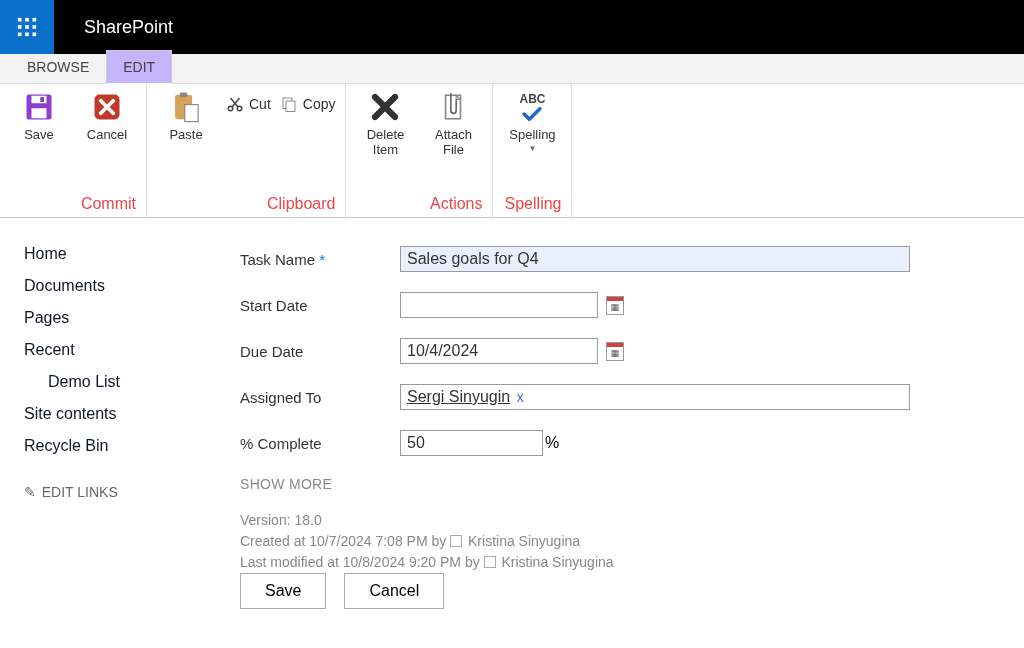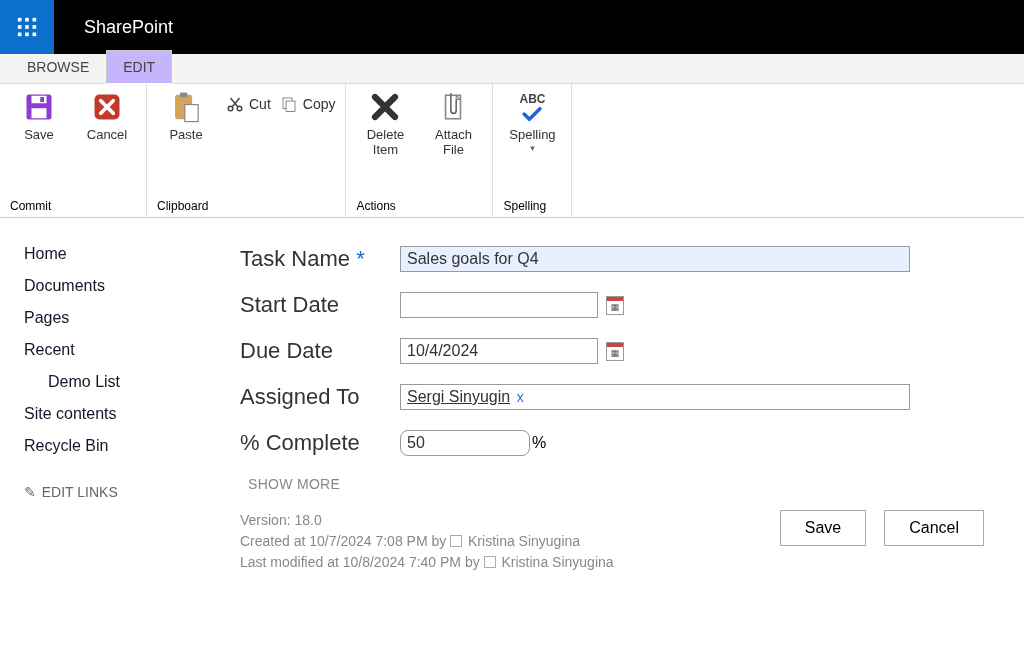--- a/index.html
+++ b/index.html
@@ -13,53 +13,53 @@
 
   
   .tabstrip { height: 30px; border-bottom: 1px solid #ddd; display: flex; align-items: flex-end; background: #f3f3f3; }
   .tab { padding: 8px 16px; font-size: 14px; color: #444; cursor: pointer; border: 1px solid transparent; position: relative; top:1px; }
   .tab.active { background: #c4b5fd; border: 1px solid #ccc; border-bottom: 1px solid #fff; }
   .tab:first-child { margin-left: 10px; }
 
   
   .ribbon { display: flex; border-bottom: 1px solid #ccc; height: 134px; }
   .rgroup { border-right: 1px solid #ddd; display: flex; flex-direction: column; justify-content: space-between; padding: 6px 10px 2px 10px; }
-  .rgroup-label { font-size: 12px; color: #000000; text-align: left; padding: 4px 0 2px 0; }
+  .rgroup-label { font-size: 16px; color: #ef4444; text-align: right; padding: 4px 0 2px 0; }
   .rbuttons { display: flex; align-items: flex-start; gap: 10px; flex: 1; }
   .rbtn { display: flex; flex-direction: column; align-items: center; justify-content: flex-start; width: 58px; font-size: 13px; color: #333; cursor: pointer; text-align:center; line-height:1.15; }
   .rbtn .ico { width: 34px; height: 34px; margin-bottom: 4px; display:flex; align-items:center; justify-content:center; }
   .rbtn-sm { display: flex; align-items: center; font-size: 14px; color: #333; cursor: pointer; gap:4px; }
   .rbtn-sm .ico { width:20px; height:20px; display:flex; align-items:center; justify-content:center; }
 
   
   .main { display: flex; }
   .sidenav { width: 200px; padding: 20px 0 0 24px; }
   .sidenav a { display: block; font-size: 16px; color: #0f172a; text-decoration: none; padding: 7px 0; cursor:pointer; }
   .sidenav .child { padding-left: 24px; }
   .editlinks { margin-top: 22px; font-size: 14px; color: #666; display:flex; align-items:center; gap:6px; cursor:pointer; }
 
   .form { flex: 1; padding: 28px 40px 0 40px; }
   .frow { display: flex; align-items: center; margin-bottom: 20px; }
-  .flabel { width: 160px; font-size: 22px; color: #333; }
+  .flabel { width: 160px; font-size: 15px; color: #333; }
   .flabel .req { color: #0b6fcc; }
   .fctrl { flex: 1; display:flex; align-items:center; gap:8px; }
   input[type=text] { font-size: 16px; padding: 3px 6px; border: 1px solid #999; color:#333; }
   .task-input { width: 510px; background: #e8f0ff; border:2px solid #2e6fd9; outline:none; }
   .date-input { width: 198px; }
   .cal-ico-top { height:4px; background:#c44; width:100%; }
   .cal-wrap { width:18px; display:flex; flex-direction:column; border:1px solid #999; cursor:pointer;}
   .cal-body { height:13px; background:#fff; display:flex; align-items:center; justify-content:center; font-size:9px; color:#555;}
   .assigned-box { width: 510px; border:1px solid #999; padding:3px 6px; font-size:16px; }
   .assigned-box .person { text-decoration: underline; color:#333; }
   .assigned-box .remove { color:#2e6fd9; cursor:pointer; font-size:14px; margin-left:2px; }
-  .pct-input { width: 130px; border-radius: 8px; }
-  .showmore { font-size: 14px; color: #888; margin: 14px 0 18px 8px; cursor:pointer; letter-spacing:0.3px; }
+  .pct-input { width: 143px; }
+  .showmore { font-size: 14px; color: #888; margin: 14px 0 18px 0; cursor:pointer; letter-spacing:0.3px; }
   .meta { font-size: 14px; color: #888; line-height:1.5; }
   .meta .chk { display:inline-block; width:12px; height:12px; border:1px solid #aaa; vertical-align:middle; margin:0 2px 2px 0; }
-  .formfooter { display:flex; justify-content:space-between; align-items:flex-start; }
+  .formfooter { display:flex; justify-content:space-between; align-items:flex-start;flex-direction:column; }
   .btnrow { display:flex; gap:18px; }
   .btn { border:1px solid #aaa; background:#fff; padding:8px 24px; font-size:16px; cursor:pointer; }
 </style>
 </head>
 <body>
 
 <div class="topbar">
   <div class="waffle">
     <svg viewBox="0 0 24 24">
         <rect x="2" y="2" width="4" height="4"></rect>
@@ -256,21 +256,21 @@
 
     <div class="showmore">SHOW MORE</div>
 
     <div class="formfooter">
       <div class="meta">
         <div>Version: 18.0</div>
         <div>
           <span>Created at 10/7/2024 7:08 PM  by </span><span class="chk"></span> <span>Kristina Sinyugina</span>
         </div>
         <div>
-          <span>Last modified at 10/8/2024 7:40 PM  by </span><span class="chk"></span> <span>Kristina Sinyugina</span>
+          <span>Last modified at 10/8/2024 9:20 PM  by </span><span class="chk"></span> <span>Kristina Sinyugina</span>
         </div>
       </div>
       <div class="btnrow">
         <button class="btn">Save</button>
         <button class="btn">Cancel</button>
       </div>
     </div>
   </div>
 </div>
 

